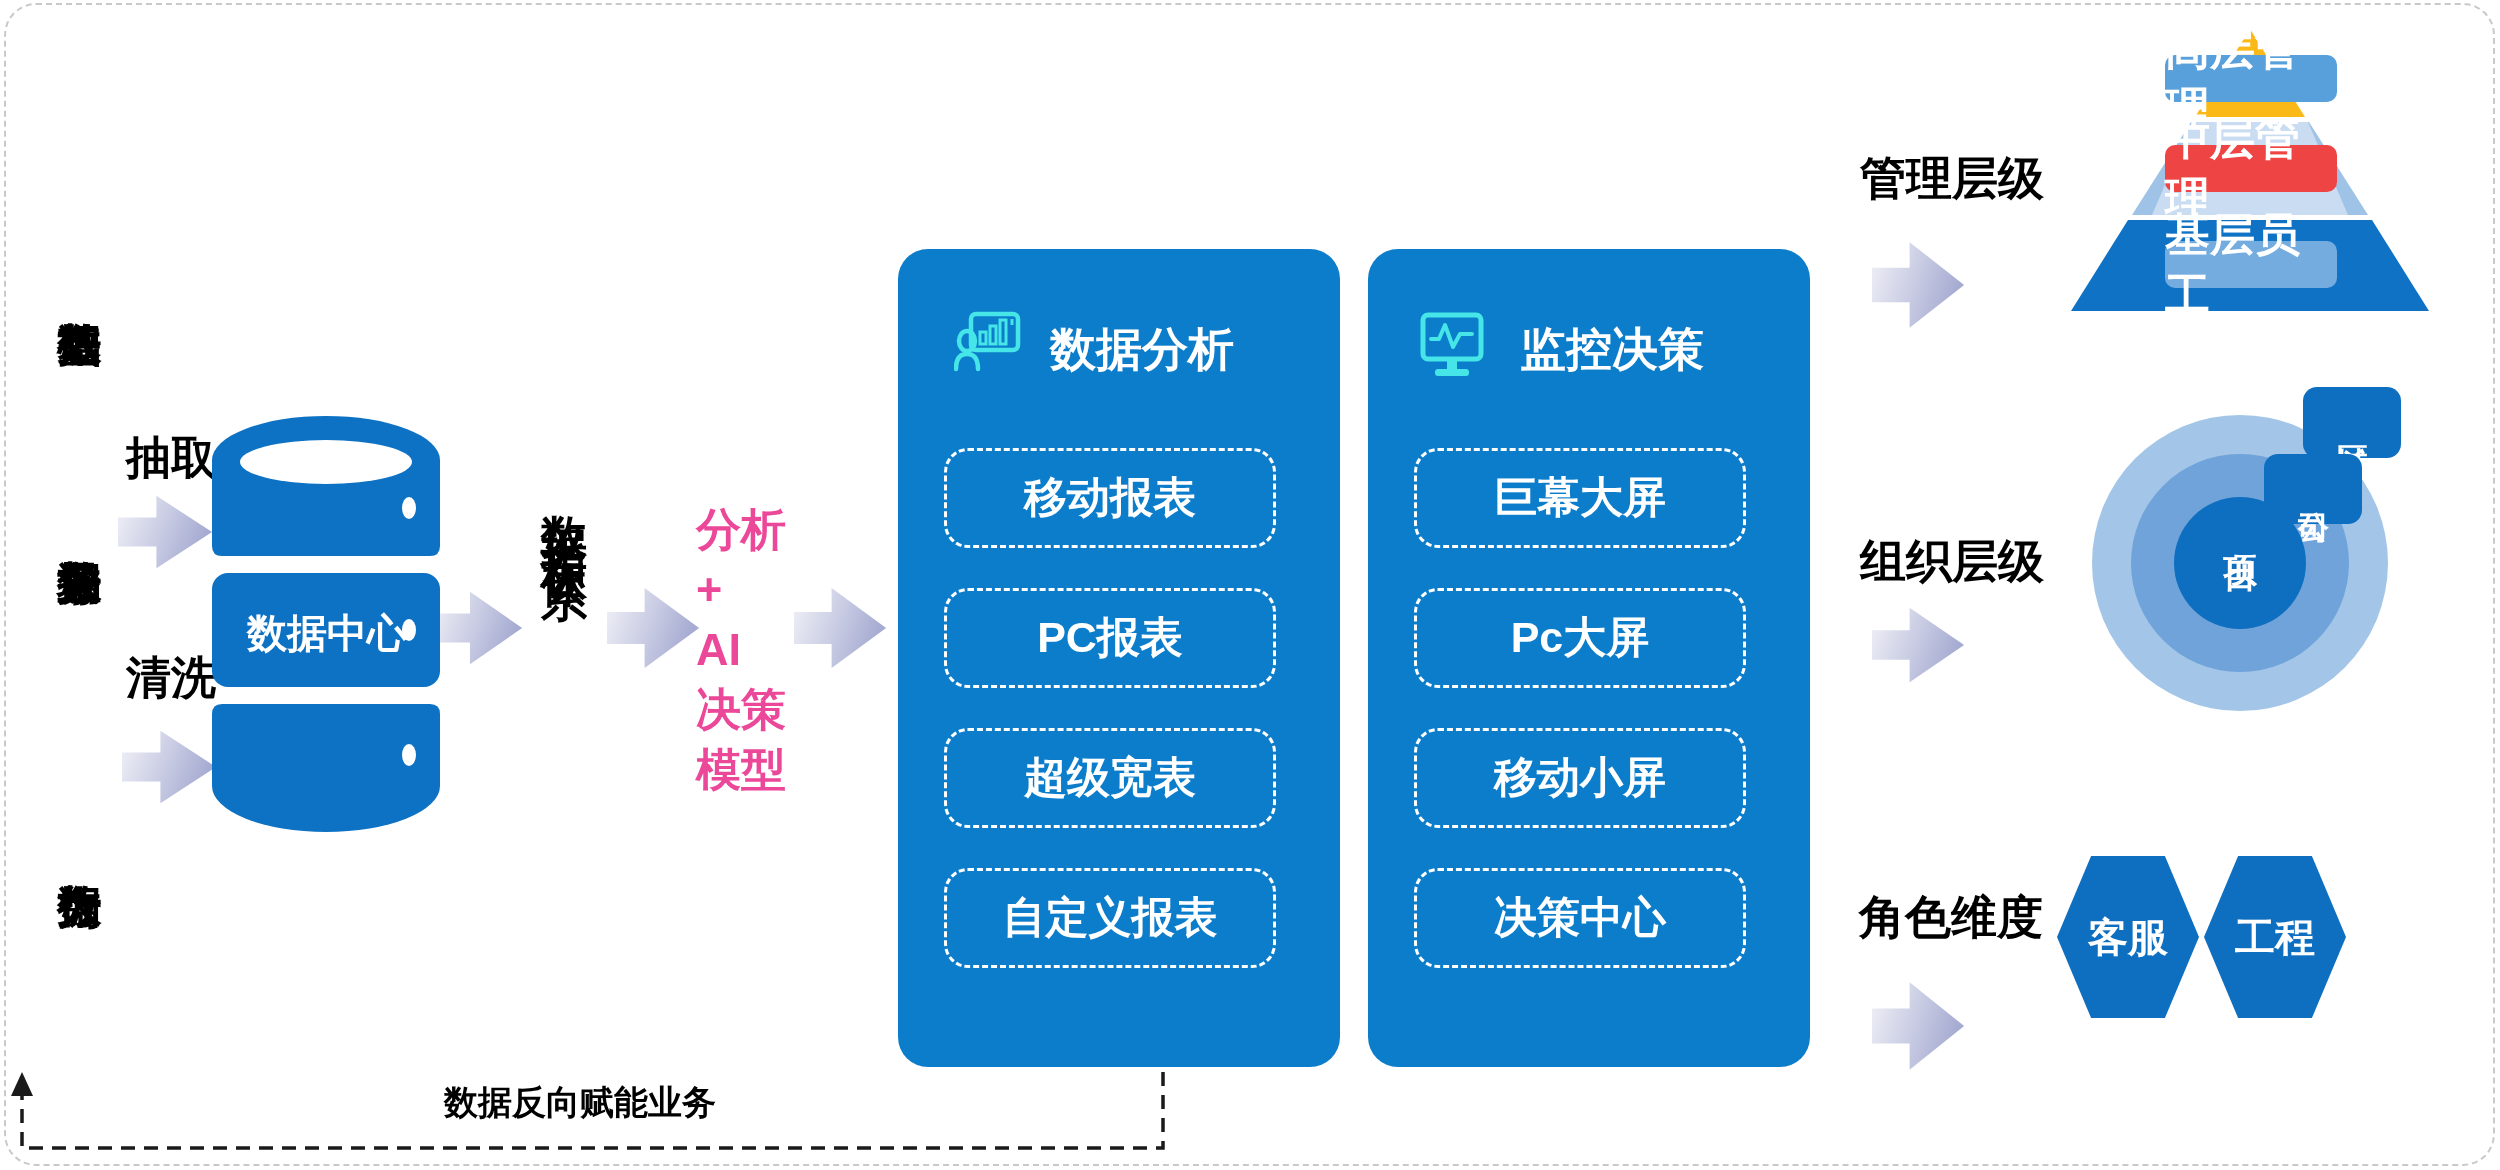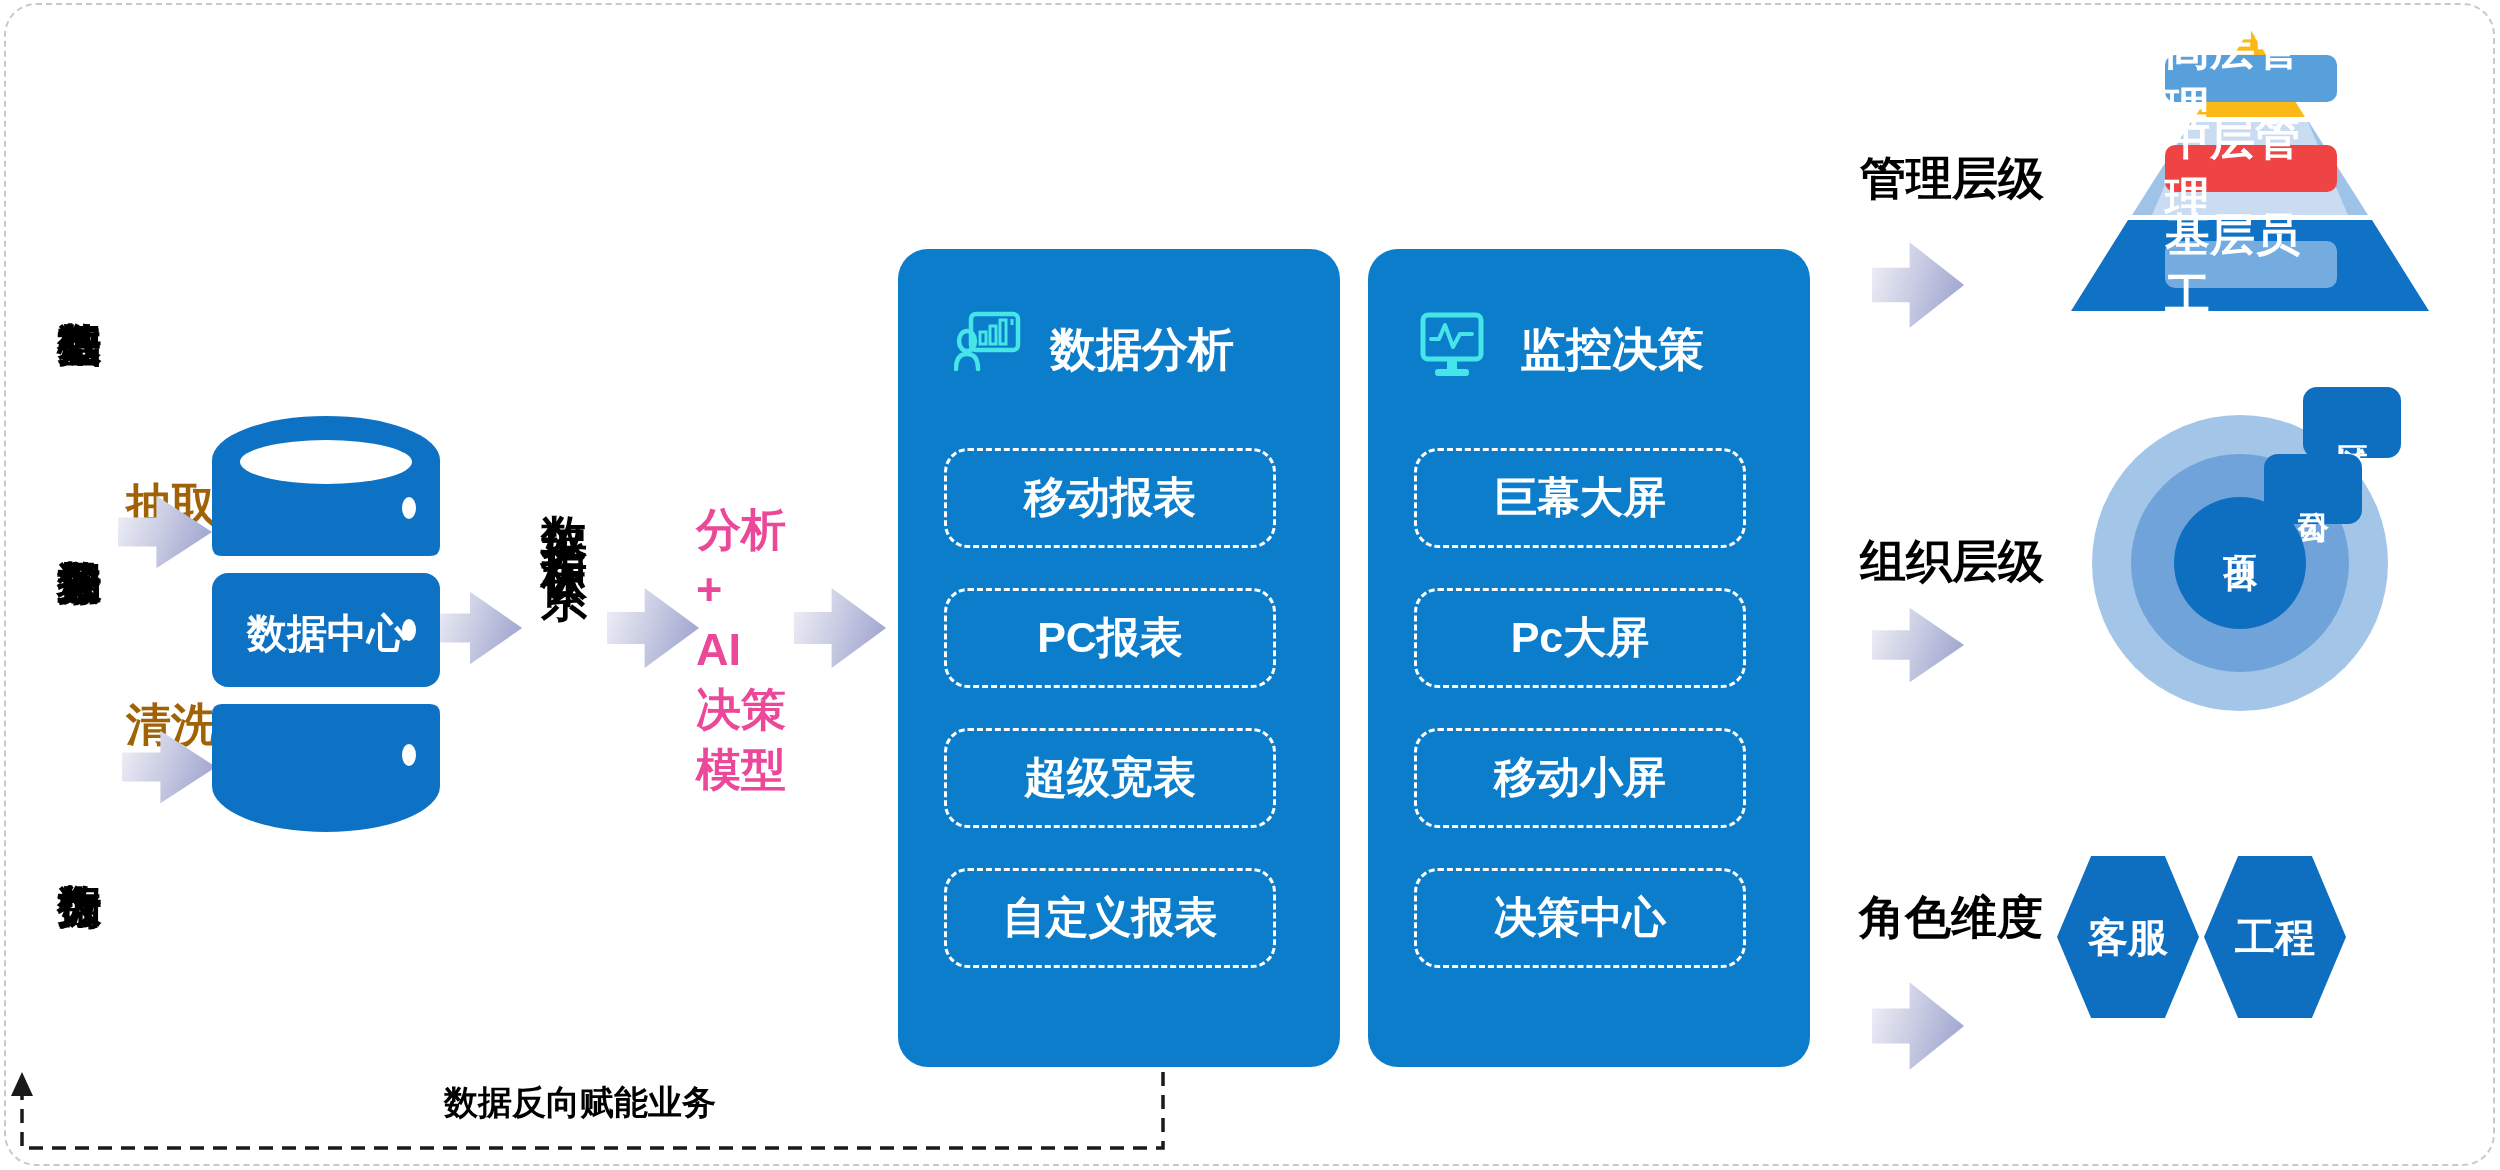--- a/index.html
+++ b/index.html
@@ -9,21 +9,21 @@
   }
   .border-frame{
     position:absolute;left:4px;top:3px;right:5px;bottom:4px;
     border:2.5px dashed #C9C9C9;border-radius:32px;pointer-events:none;
   }
   .vtext{
     position:absolute;writing-mode:vertical-rl;text-orientation:upright;
     color:#000;font-weight:700;white-space:nowrap;
   }
   .src-label{left:48px;width:62px;font-size:44px;letter-spacing:0px;text-align:center;}
-  .etl-label{position:absolute;font-size:45px;font-weight:700;color:#a16207;margin-top:47px;}
+  .etl-label{position:absolute;font-size:45px;font-weight:700;color:#000000;}
   .flow-arrow{position:absolute;}
   .dc-text{
     position:absolute;left:214px;top:606px;width:226px;text-align:center;
     font-size:40px;font-weight:700;color:#fff;
   }
   .ai-block{
     position:absolute;left:696px;top:500px;width:118px;text-align:left;
     font-size:45px;font-weight:700;color:#ec4899;line-height:60px;
   }
   .panel{

